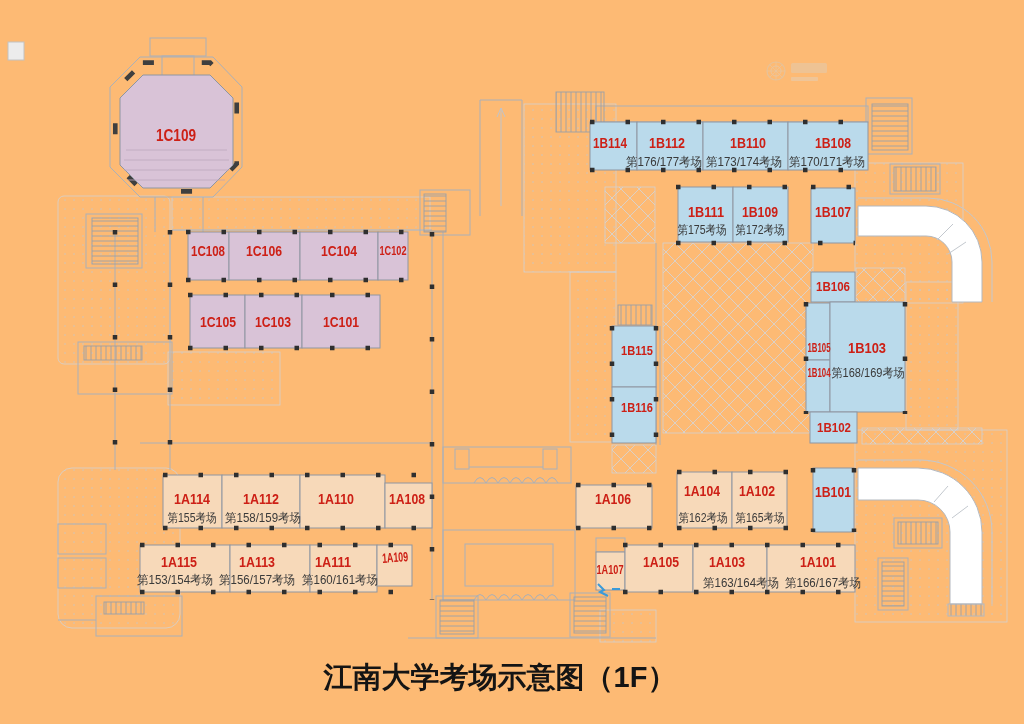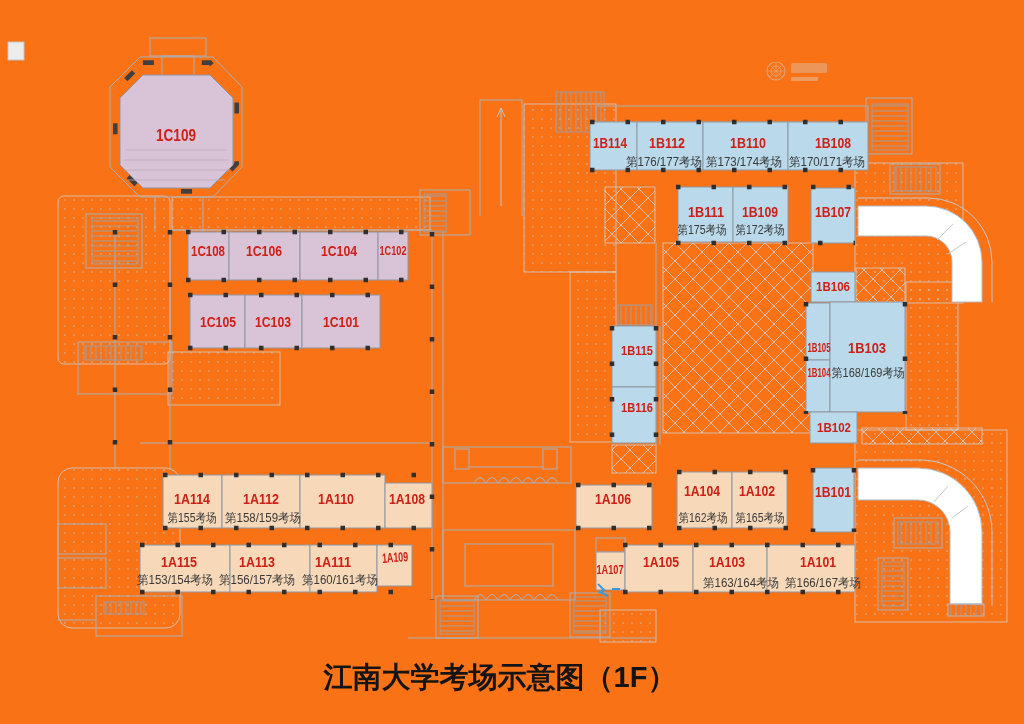--- a/index.html
+++ b/index.html
@@ -1,16 +1,16 @@
 <!DOCTYPE html>
 <html><head>
 <meta charset="utf-8">
 <style>
   html,body{margin:0;padding:0;background:#fff;}
-  #stage{position:relative;width:1024px;height:724px;background:#f97316;overflow:hidden;
+  #stage{position:relative;width:1024px;height:724px;background:#fdba74;overflow:hidden;
          font-family:"Liberation Sans",sans-serif;}
   svg{display:block;}
   .rl{fill:#cd2016;font-weight:bold;font-size:15px;text-anchor:middle;
       font-family:"Liberation Sans",sans-serif;}
   .rl-s{font-size:13.5px;}
   .rl-xl{font-size:16px;}
   .ex{fill:#3a3a3a;font-size:12.5px;text-anchor:middle;font-family:"Liberation Sans",sans-serif;}
   .title-text{fill:#141414;font-size:29px;font-weight:600;text-anchor:middle;
       font-family:"Liberation Sans",sans-serif;}
   .wall{stroke:#aab0b8;stroke-width:1;fill:none;}

